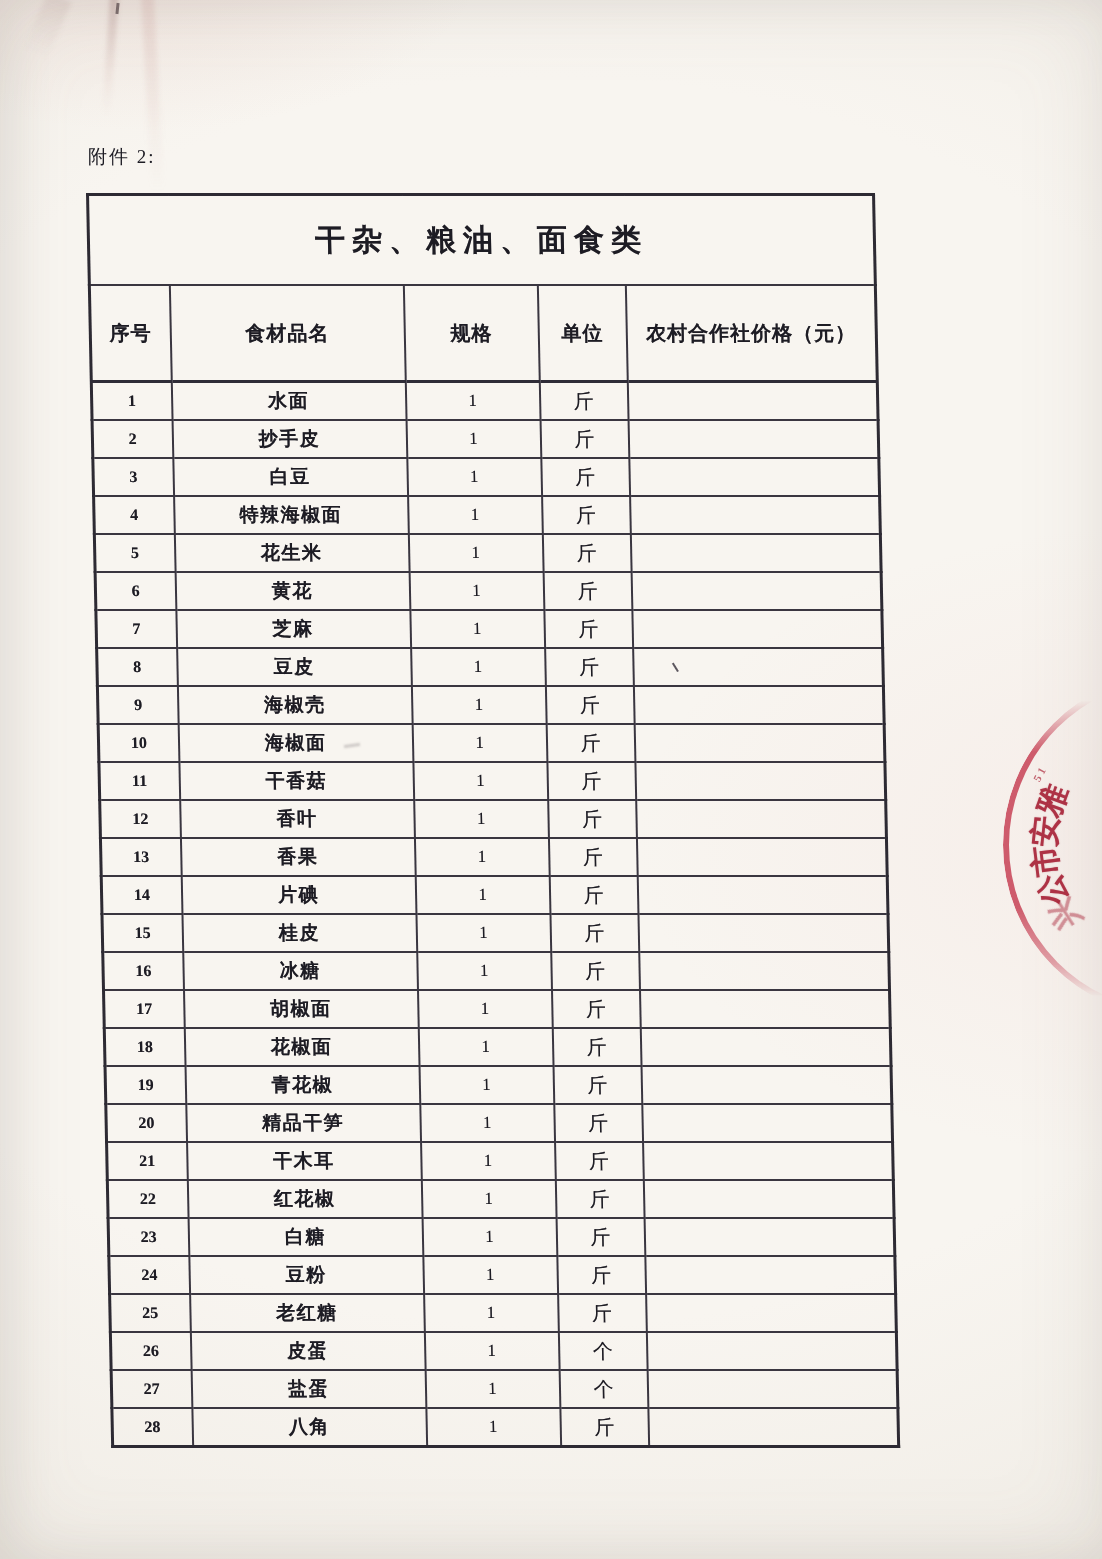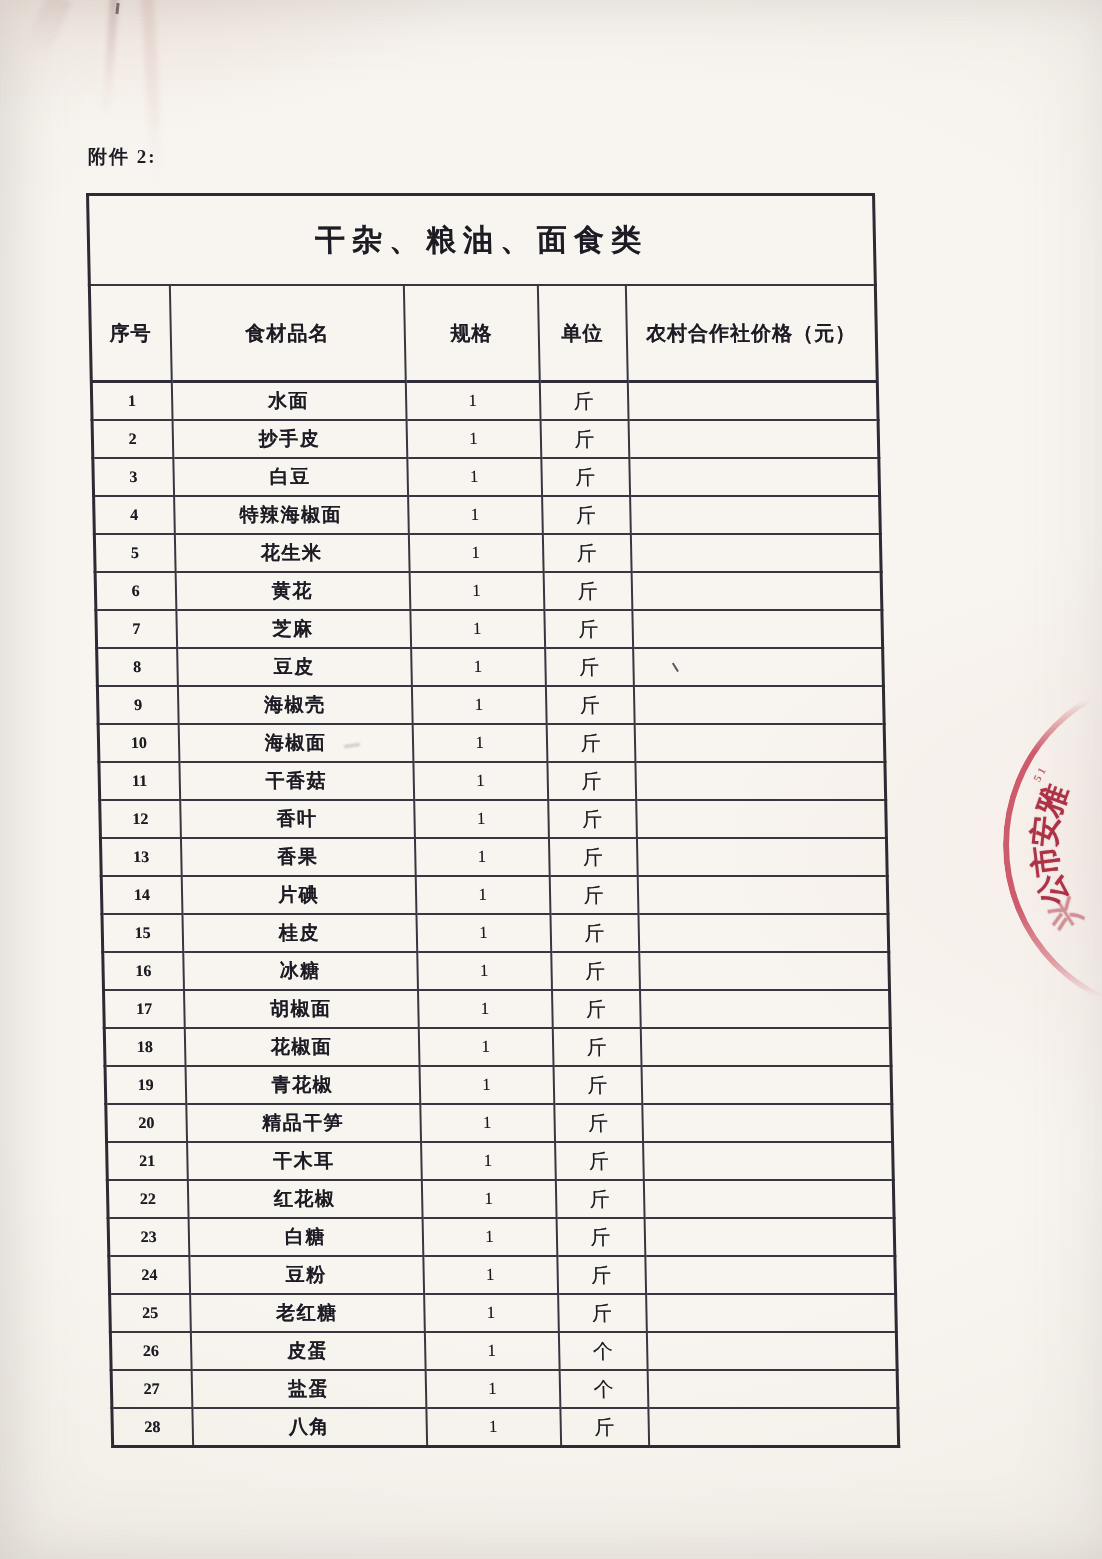--- a/index.html
+++ b/index.html
@@ -17,21 +17,21 @@
   .crease{position:absolute;pointer-events:none;}
   .crease-a{left:106px;top:-12px;width:9px;height:128px;transform:rotate(4deg);
     background:linear-gradient(to bottom, rgba(140,100,98,0.30), rgba(196,150,142,0.10) 68%, transparent);filter:blur(2px);}
   .crease-b{left:146px;top:-8px;width:13px;height:200px;transform:rotate(-3deg);
     background:linear-gradient(to bottom, rgba(190,140,135,0.22), rgba(205,165,158,0.07) 72%, transparent);filter:blur(2.5px);}
   .crease-c{left:34px;top:-6px;width:26px;height:64px;transform:rotate(24deg);
     background:linear-gradient(to bottom, rgba(160,130,125,0.16), transparent);filter:blur(2.5px);}
   .tick-mark{position:absolute;left:116px;top:3px;width:3px;height:11px;background:rgba(70,55,58,0.65);
     transform:rotate(6deg);filter:blur(0.4px);}
 
-  .attachment-label{position:absolute;left:88px;top:144px;font-size:19px;font-weight:700;
+  .attachment-label{position:absolute;left:88px;top:144px;font-size:19px;font-weight:400;
     color:#1d1c24;letter-spacing:2px;}
 
   .table-wrap{position:absolute;left:86px;top:193px;width:786px;
     transform:skewX(1.15deg);transform-origin:0 0;}
   table.doc-table{border-collapse:collapse;table-layout:fixed;width:786px;
     border:3px solid #2d2a33;color:#1d1c24;}
   .doc-table td,.doc-table th{border:2px solid #3a3640;text-align:center;vertical-align:middle;
     padding:0;overflow:hidden;white-space:nowrap;
     text-shadow:0 0 0.5px rgba(25,22,30,0.55);}
   .title-cell{height:88px;font-size:30px;font-weight:700;letter-spacing:7px;

